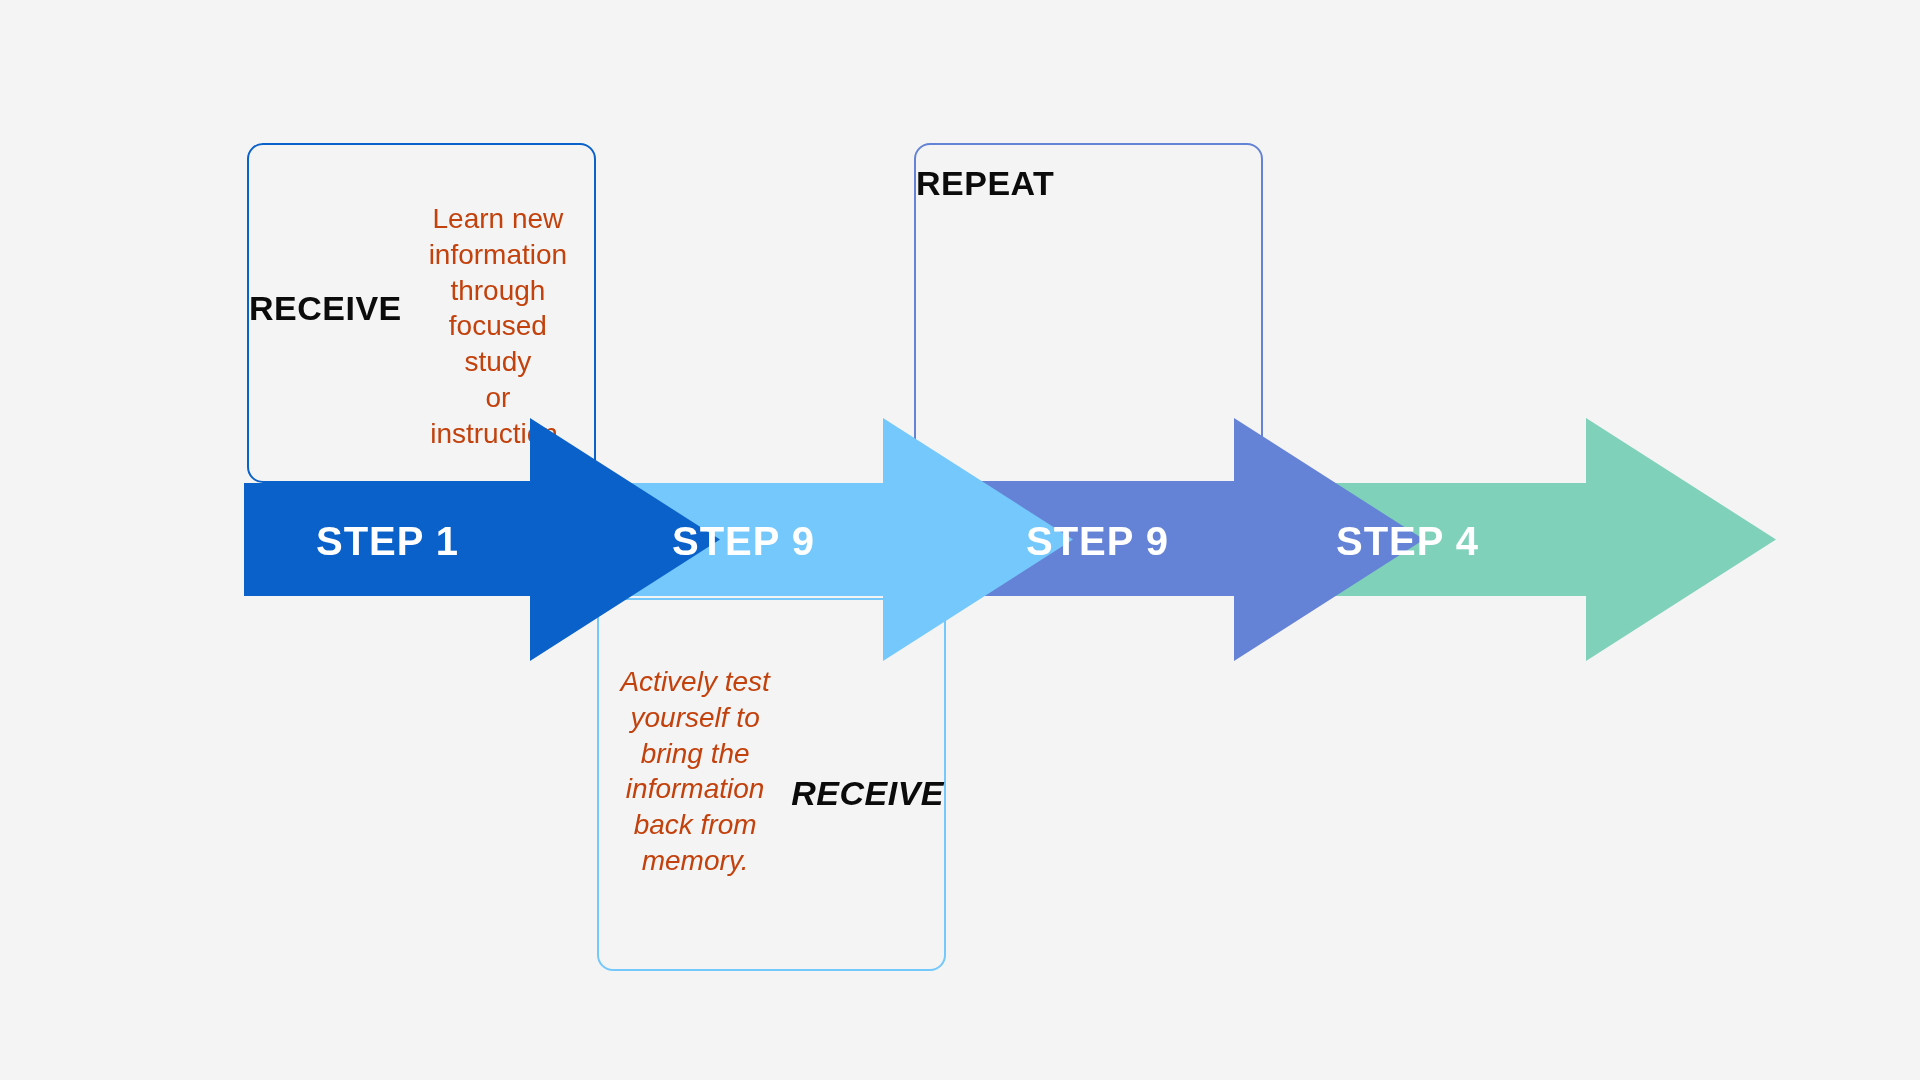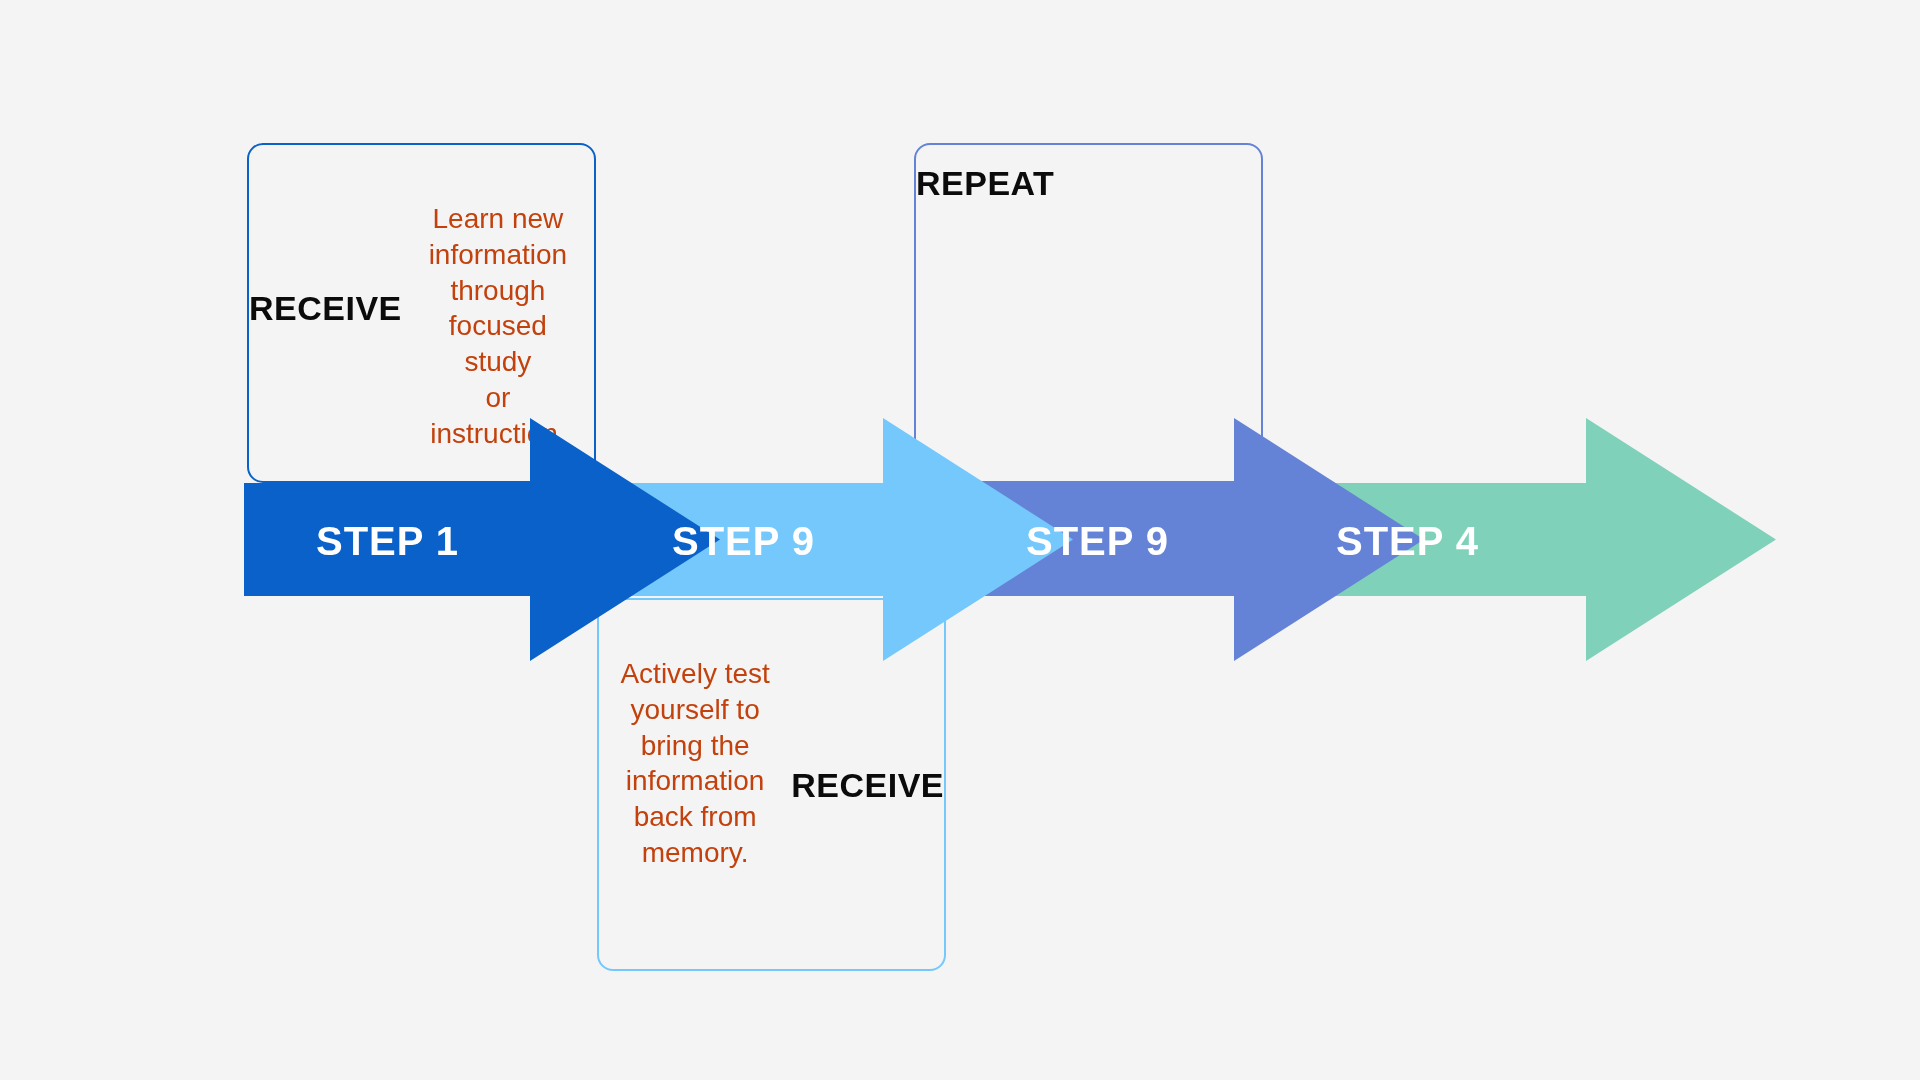--- a/index.html
+++ b/index.html
@@ -43,21 +43,21 @@
 
   .card-inner {
     position: absolute;
     left: 0;
     right: 0;
     display: flex;
     flex-direction: row;
     align-items: center;
   }
   .card-top .card-inner    { top: 20px; }
-  .card-bottom .card-inner { top: 56px; }
+  .card-bottom .card-inner { top: 64px; font-style: italic; }
 
   .card-title {
     font-size: 34px;
     font-weight: 700;
     letter-spacing: 0.5px;
     color: #0b0b0b;
     line-height: 1.1;
     text-align: center;
     white-space: nowrap;
   }

